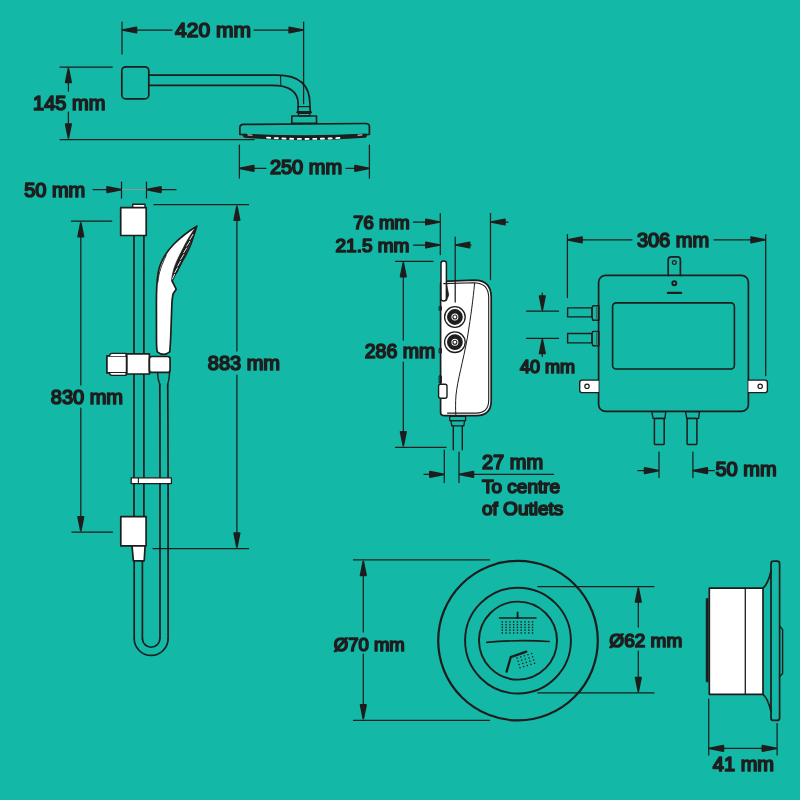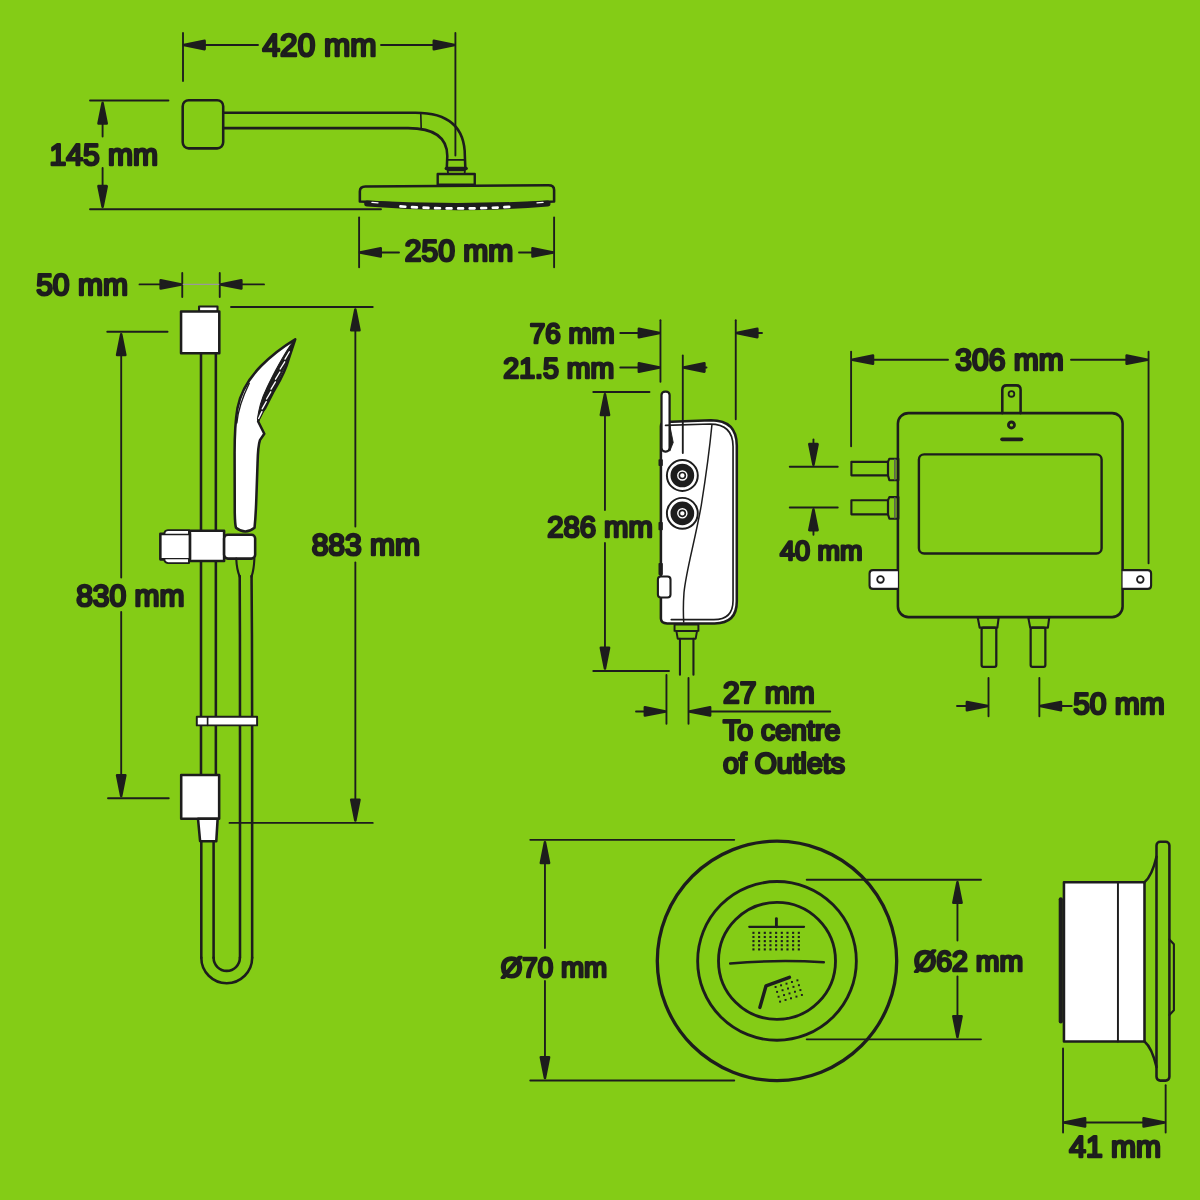--- a/index.html
+++ b/index.html
@@ -1,16 +1,16 @@
 <!DOCTYPE html>
 <html><head>
 <meta charset="utf-8">
 <style>
   html,body{margin:0;padding:0;background:#ffffff;}
-  .wrap{width:800px;height:800px;position:relative;background:#84cc16;}
+  .wrap{width:800px;height:800px;position:relative;background:#14b8a6;}
   svg{display:block;}
   text{font-family:"Liberation Sans",sans-serif;fill:#2e2e2e;}
 </style>
 </head>
 <body>
 <div class="wrap">
 <svg width="800" height="800" viewBox="0 0 800 800">
 <defs>
   <path id="ah" d="M0 0 L-13.8 -2.75 L-13.8 2.75 Z" fill="#1d1d1d"></path>
 </defs>

